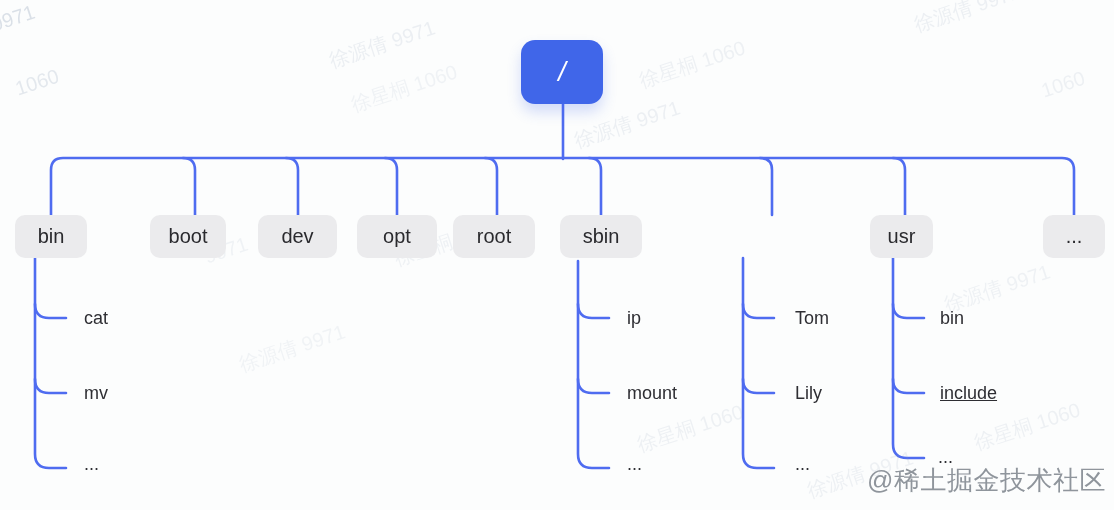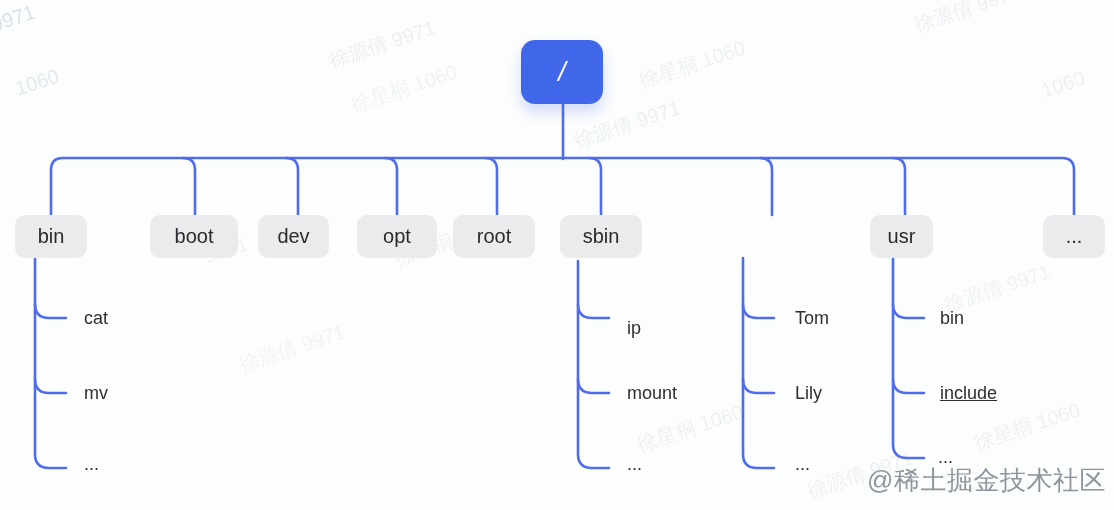--- a/index.html
+++ b/index.html
@@ -89,33 +89,33 @@
   <div class="watermark" style="left:395px;top:246px;opacity:.12;">徐星桐 1060</div>
   <div class="watermark" style="left:240px;top:352px;opacity:.10;">徐源倩 9971</div>
   <div class="watermark" style="left:638px;top:432px;opacity:.13;">徐星桐 1060</div>
   <div class="watermark" style="left:945px;top:292px;opacity:.12;">徐源倩 9971</div>
   <div class="watermark" style="left:975px;top:430px;opacity:.13;">徐星桐 1060</div>
   <div class="watermark" style="left:808px;top:478px;opacity:.13;">徐源倩 9971</div>
 
   <div class="root-node">/</div>
 
   <div class="dir-node" style="left:15px;width:72px;">bin</div>
-  <div class="dir-node" style="left:150px;width:88px;">boot</div>
-  <div class="dir-node" style="left:258px;width:71px;">dev</div>
+  <div class="dir-node" style="left:150px;width:76px;">boot</div>
+  <div class="dir-node" style="left:258px;width:79px;">dev</div>
   <div class="dir-node" style="left:453px;width:82px;">root</div>
   <div class="dir-node" style="left:357px;width:80px;">opt</div>
   <div class="dir-node" style="left:560px;width:82px;">sbin</div>
   <div class="dir-node" style="left:870px;width:63px;">usr</div>
   <div class="dir-node" style="left:1043px;width:62px;">...</div>
 
   <div class="leaf-label" style="left:84px;top:306px;">cat</div>
   <div class="leaf-label" style="left:84px;top:381px;">mv</div>
   <div class="leaf-label" style="left:84px;top:452px;">...</div>
 
-  <div class="leaf-label" style="left:627px;top:316px;">ip</div>
+  <div class="leaf-label" style="left:627px;top:306px;">ip</div>
   <div class="leaf-label" style="left:627px;top:381px;">mount</div>
   <div class="leaf-label" style="left:627px;top:452px;">...</div>
 
   <div class="leaf-label" style="left:795px;top:306px;">Tom</div>
   <div class="leaf-label" style="left:795px;top:381px;">Lily</div>
   <div class="leaf-label" style="left:795px;top:452px;">...</div>
 
   <div class="leaf-label" style="left:940px;top:306px;">bin</div>
   <div class="leaf-label" style="left:940px;top:381px;text-decoration:underline;">include</div>
   <div class="leaf-label" style="left:938px;top:445px;">...</div>

